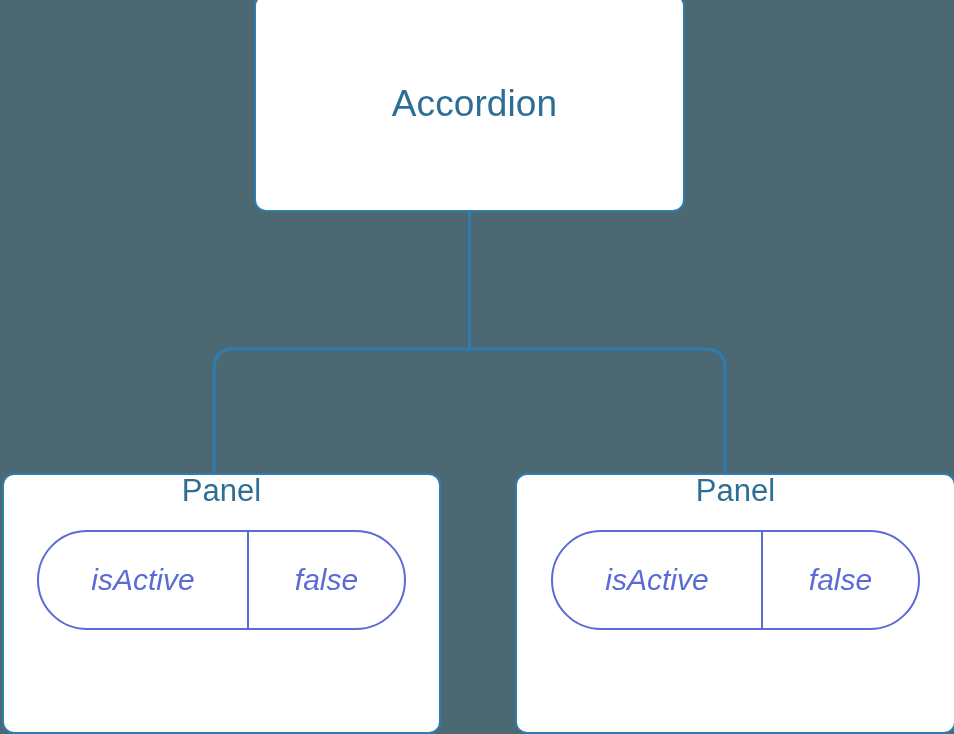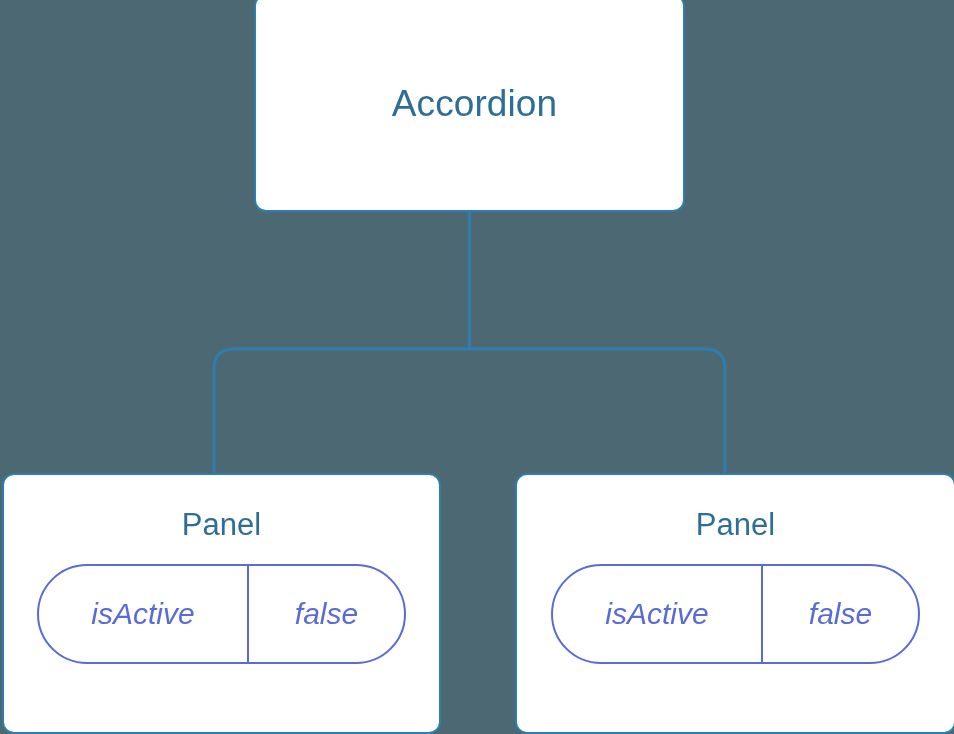--- a/index.html
+++ b/index.html
@@ -56,21 +56,20 @@
     font-size: 37px;
     line-height: 1;
     letter-spacing: 0.1px;
     white-space: nowrap;
     margin-left: 10px;
   }
 
   .node-panel {
     top: 473px;
     height: 261px;
-    padding-top: 34px;
     display: flex;
     flex-direction: column;
     align-items: center;
   }
 
   .node-panel-left {
     left: 2px;
     width: 439px;
   }
 

